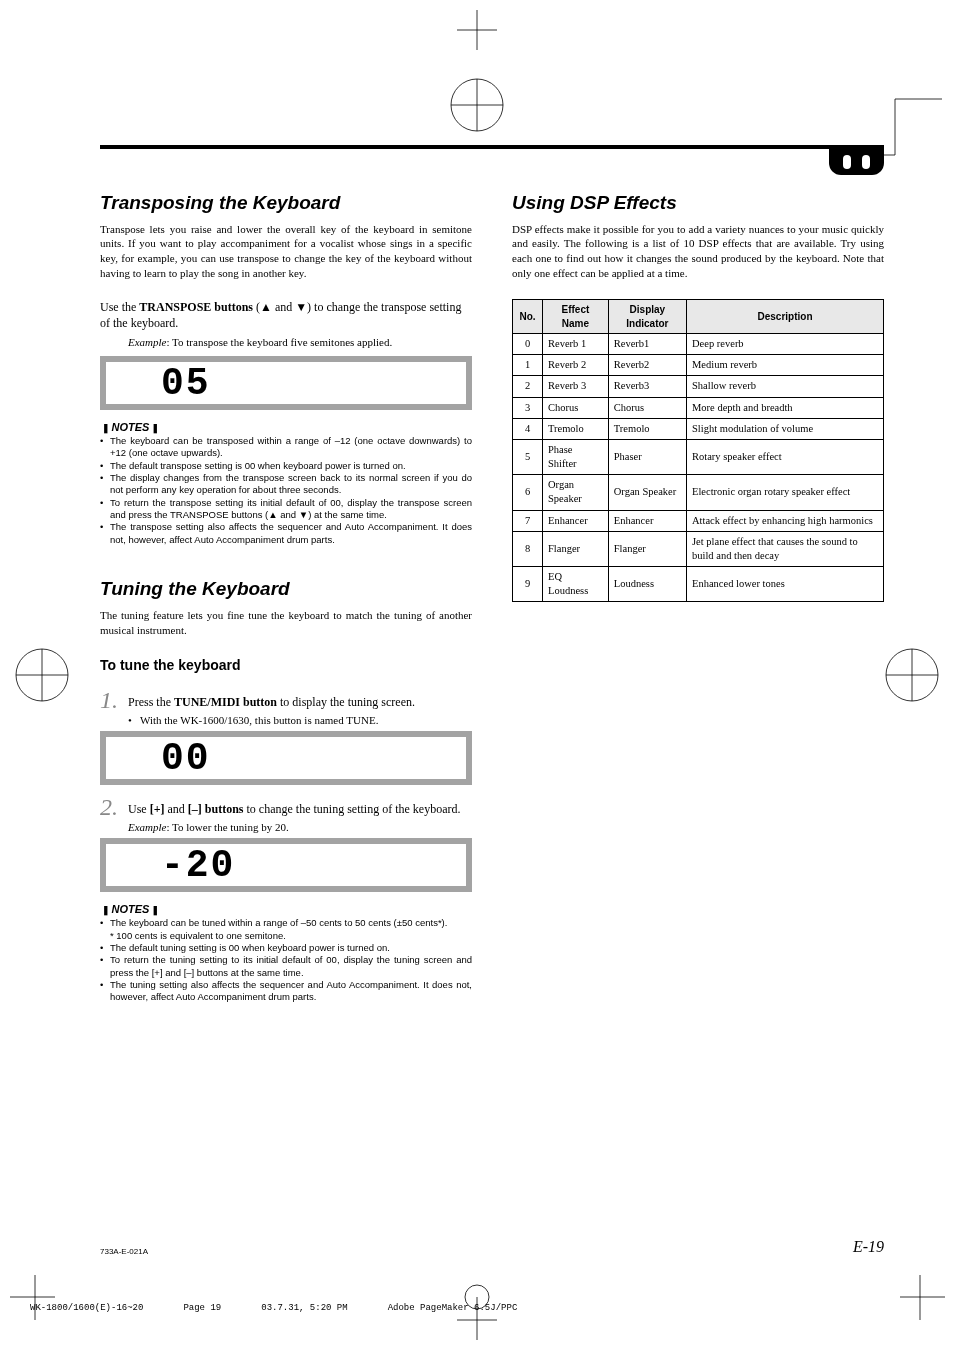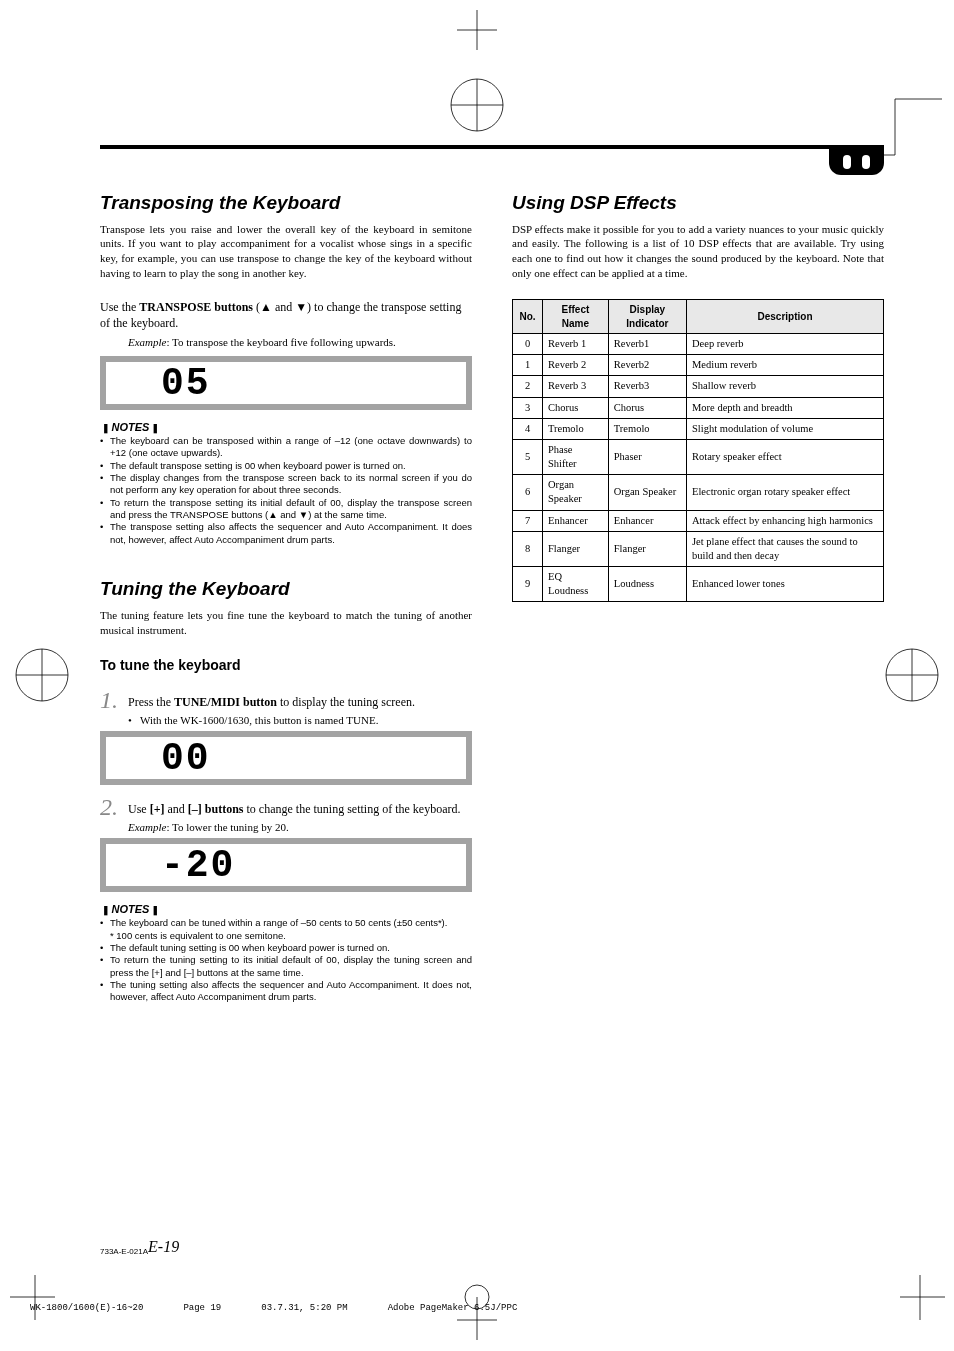--- a/index.html
+++ b/index.html
@@ -30,21 +30,21 @@
 .step { display: flex; align-items: flex-start; margin-bottom: 4px; }
 .stepnum { font-family: "Times New Roman", serif; font-style: italic; font-size: 24px; color: #888; width: 28px; flex-shrink: 0; line-height: 1; }
 .stepbody { flex: 1; font-size: 12px; padding-top: 6px; }
 .stepbody .sub { font-size: 11px; margin-top: 2px; padding-left: 12px; position: relative; }
 .stepbody .sub::before { content: "•"; position: absolute; left: 0; }
 .stepbody .ex { font-size: 11px; font-style: italic; margin-top: 2px; }
 table.dsp { width: 100%; border-collapse: collapse; font-size: 10.5px; margin-bottom: 8px; }
 table.dsp th, table.dsp td { border: 1px solid #000; padding: 3px 5px; vertical-align: middle; }
 table.dsp th { background: #e8e8e8; font-family: Arial, sans-serif; font-weight: bold; text-align: center; font-size: 10px; }
 table.dsp td:first-child { text-align: center; width: 30px; }
-.footer { position: absolute; bottom: 95px; left: 100px; right: 70px; display: flex; justify-content: flex-start; align-items: flex-end; }
+.footer { position: absolute; bottom: 95px; left: 100px; right: 70px; display: flex; justify-content: space-between; align-items: flex-end; }
 .footid { font-family: Arial, sans-serif; font-size: 8px; }
 .pgnum { font-family: "Times New Roman", serif; font-style: italic; font-size: 16px; }
 .cropline { position: absolute; bottom: 38px; left: 30px; right: 20px; font-family: "Courier New", monospace; font-size: 9px; display: flex; gap: 40px; color: #000; }
 .printers { position: absolute; pointer-events: none; }
 .printers line, .printers circle, .printers path { stroke: #000; stroke-width: 0.8; fill: none; }
 </style>
 </head>
 <body>
 
 <svg class="printers" style="top:0;left:0;width:954px;height:1351px">
@@ -76,21 +76,21 @@
 
 <div class="page">
 <div class="cols">
 
 <div class="col">
   <h2>Transposing the Keyboard</h2>
   <p class="intro">Transpose lets you raise and lower the overall key of the keyboard in semitone units. If you want to play accompaniment for a vocalist whose sings in a specific key, for example, you can use transpose to change the key of the keyboard without having to learn to play the song in another key.</p>
   <p class="instr">
     <span>Use the </span><span class="bold">TRANSPOSE buttons</span><span> (▲ and ▼) to change the transpose setting of the keyboard.</span>
   </p>
-  <p class="example"><span>Example</span><span class="norm">: To transpose the keyboard five following upwards.</span></p>
+  <p class="example"><span>Example</span><span class="norm">: To transpose the keyboard five semitones applied.</span></p>
   <div class="lcd">
           <span class="seg">05</span>
         </div>
   <p class="notes-h">NOTES</p>
   <ul class="notes">
     <li>The keyboard can be transposed within a range of –12 (one octave downwards) to +12 (one octave upwards).</li>
     <li>The default transpose setting is 00 when keyboard power is turned on.</li>
     <li>The display changes from the transpose screen back to its normal screen if you do not perform any key operation for about three seconds.</li>
     <li>To return the transpose setting its initial default of 00, display the transpose screen and press the TRANSPOSE buttons (▲ and ▼) at the same time.</li>
     <li>The transpose setting also affects the sequencer and Auto Accompaniment. It does not, however, affect Auto Accompaniment drum parts.</li>

